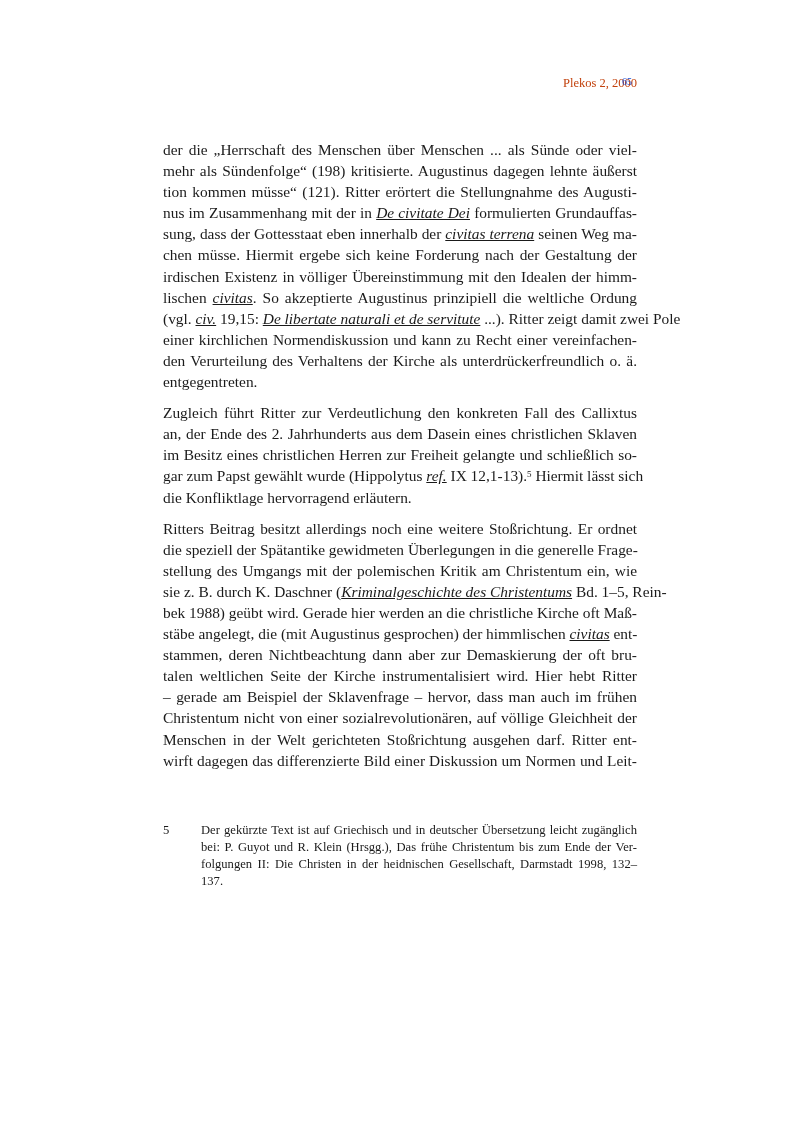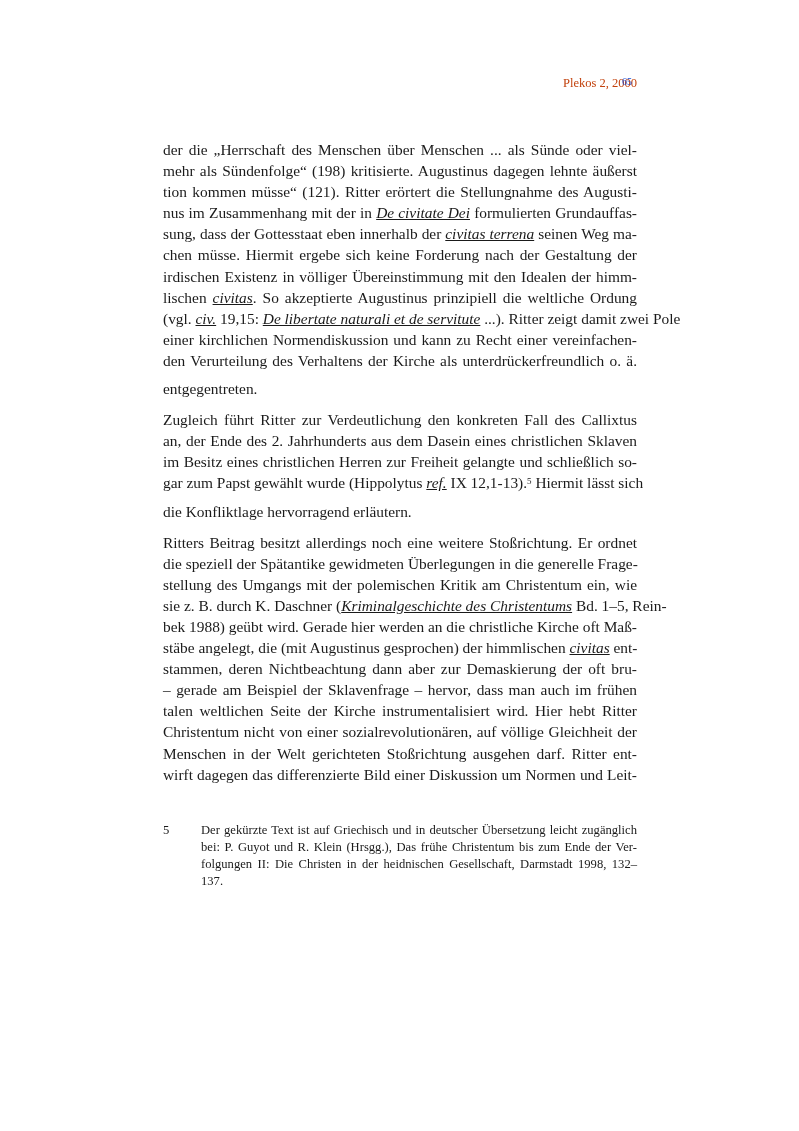--- a/index.html
+++ b/index.html
@@ -6,21 +6,21 @@
   body { width: 799px; height: 1131px; position: relative; overflow: hidden;
          font-family: "Liberation Serif", "DejaVu Serif", serif; color: #1a1a1a; }
   .header { position: absolute; top: 76px; left: 163px; width: 474px; height: 20px; }
   .running-title { position: absolute; left: 0; right: 0; text-align: right;
                    font-size: 12.5px; color: #c2410c; }
   .page-number { position: absolute; right: 5px; top: 0; font-size: 10px; color: #1d4ed8; }
   .body-text { position: absolute; top: 139px; left: 163px; width: 474px;
                font-size: 15.4px; line-height: 21.1px; text-align: justify; hyphens: manual; }
   .body-text p { margin: 0 0 10px 0; }
   .body-text .line { display: block; text-align: justify; text-align-last: justify; white-space: nowrap; }
-  .body-text .line.last { text-align-last: left; margin-top: 7px; }
+  .body-text .line.last { text-align-last: left; }
   .body-text i { font-style: italic; text-decoration: underline; }
   sup { font-size: 9px; vertical-align: top; position: relative; top: -1px; }
   .footnotes { position: absolute; top: 822px; left: 163px; width: 474px; font-size: 12.6px; line-height: 17px; }
   .fn { display: flex; }
   .fn-num { width: 38px; flex: none; }
   .fn-text { flex: 1; }
   .fn-text .line { display: block; text-align: justify; text-align-last: justify; white-space: nowrap; }
   .fn-text .line.last { text-align-last: left; }
 </style>
 </head>
@@ -54,22 +54,22 @@
       <span class="line last"><span>die Konfliktlage hervorragend erläutern.</span></span>
     </p>
     <p>
       <span class="line"><span>Ritters Beitrag besitzt allerdings noch eine weitere Stoßrichtung. Er ordnet</span></span>
       <span class="line"><span>die speziell der Spätantike gewidmeten Überlegungen in die generelle Frage-</span></span>
       <span class="line"><span>stellung des Umgangs mit der polemischen Kritik am Christentum ein, wie</span></span>
       <span class="line"><span>sie z. B. durch K. Daschner (</span><i>Kriminalgeschichte des Christentums</i><span> Bd. 1–5, Rein-</span></span>
       <span class="line"><span>bek 1988) geübt wird. Gerade hier werden an die christliche Kirche oft Maß-</span></span>
       <span class="line"><span>stäbe angelegt, die (mit Augustinus gesprochen) der himmlischen </span><i>civitas</i><span> ent-</span></span>
       <span class="line"><span>stammen, deren Nichtbeachtung dann aber zur Demaskierung der oft bru-</span></span>
+      <span class="line"><span>talen weltlichen Seite der Kirche instrumentalisiert wird. Hier hebt Ritter</span></span>
       <span class="line"><span>– gerade am Beispiel der Sklavenfrage – hervor, dass man auch im frühen</span></span>
-      <span class="line"><span>talen weltlichen Seite der Kirche instrumentalisiert wird. Hier hebt Ritter</span></span>
       <span class="line"><span>Christentum nicht von einer sozialrevolutionären, auf völlige Gleichheit der</span></span>
       <span class="line"><span>Menschen in der Welt gerichteten Stoßrichtung ausgehen darf. Ritter ent-</span></span>
       <span class="line"><span>wirft dagegen das differenzierte Bild einer Diskussion um Normen und Leit-</span></span>
     </p>
   </div>
 
 <div class="footnotes" id="fns">
     <div class="fn">
       <div class="fn-num">5</div>
       <div class="fn-text">

